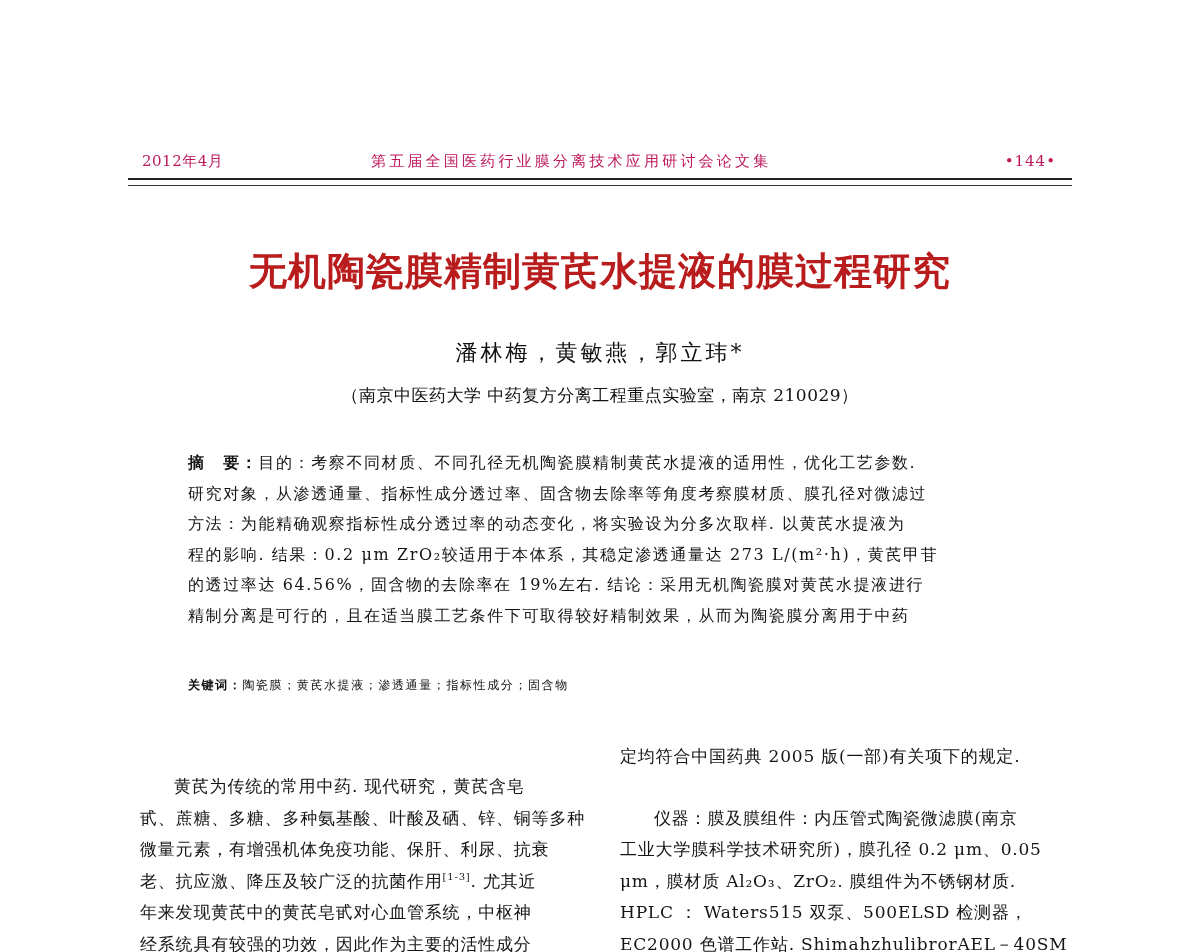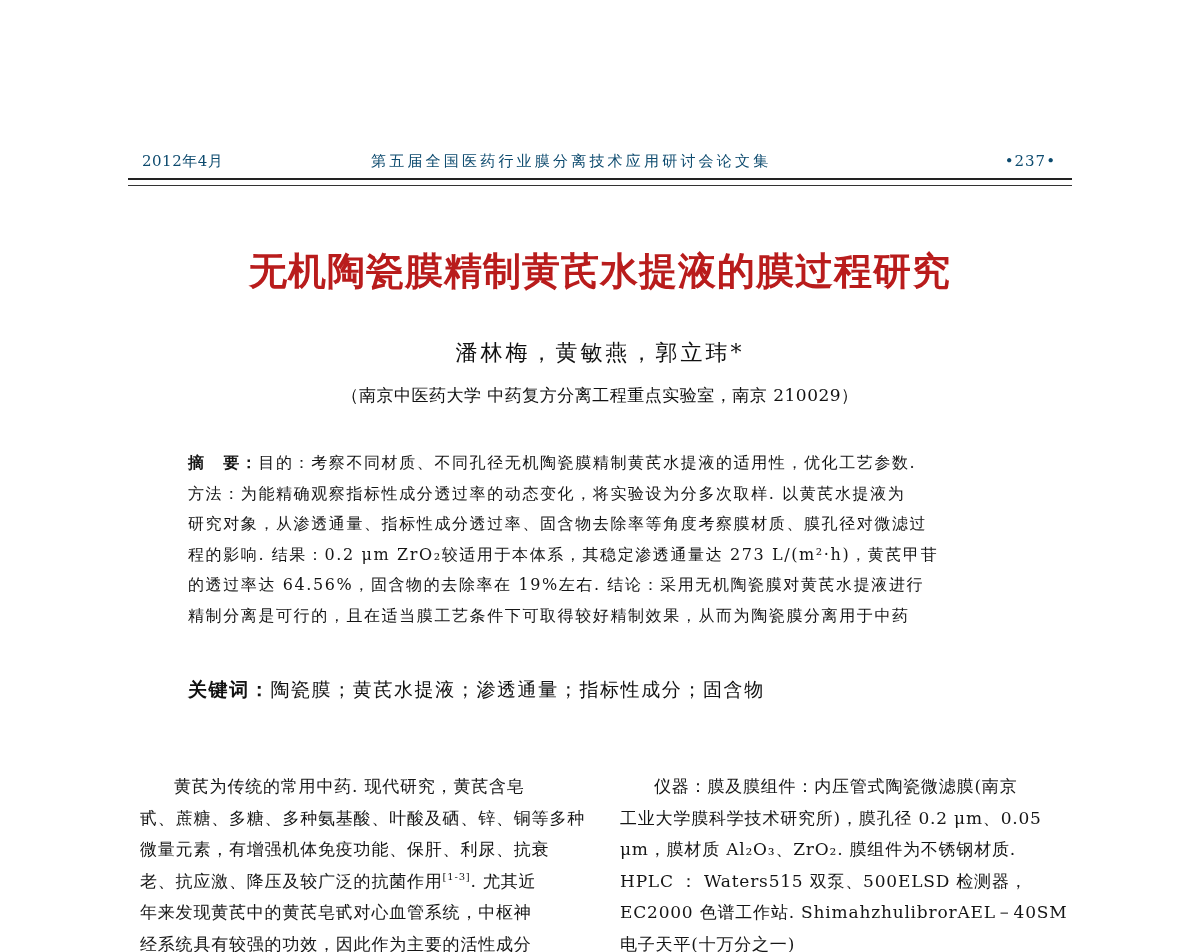--- a/index.html
+++ b/index.html
@@ -4,21 +4,21 @@
 <style>
   html, body { margin: 0; padding: 0; }
   body {
     width: 1200px; height: 952px; overflow: hidden;
     background: #ffffff; color: #111;
     font-family: "DejaVu Serif", "Liberation Serif", serif;
     position: relative;
   }
   .running-head {
     position: absolute; left: 140px; top: 150px; width: 920px; height: 24px;
-    font-size: 15px; color: #0c4a6e;
+    font-size: 15px; color: #be185d;
   }
   .running-head .date { position: absolute; left: 2px; top: 2px; letter-spacing: 0.5px; }
   .running-head .journal { position: absolute; left: 218px; top: 2px; letter-spacing: 3.2px; margin-left: 13px; }
   .running-head .page { position: absolute; right: 4px; top: 2px; letter-spacing: 1px; }
   .head-rule {
     position: absolute; left: 128px; top: 178px; width: 944px; height: 5px;
     border-top: 2px solid #222; border-bottom: 1px solid #333;
   }
   .title {
     position: absolute; left: 0; width: 1200px; top: 246px; text-align: center;
@@ -34,70 +34,71 @@
     font-size: 17px; letter-spacing: 0.5px;
   }
   .abstract {
     position: absolute; left: 188px; top: 448px; width: 860px;
     font-size: 16px; line-height: 30.5px; letter-spacing: 1.6px; color: #151515;
   }
   .abstract .label { font-family: "DejaVu Sans", "Liberation Sans", sans-serif; font-weight: bold; }
   .abstract .abs-line { white-space: nowrap; }
   .keywords {
     position: absolute; left: 188px; top: 677px; width: 860px;
-    font-size: 19px; letter-spacing: 1.6px; white-space: nowrap;
+    font-size: 12px; letter-spacing: 1.6px; white-space: nowrap;
   }
   .keywords .label { font-family: "DejaVu Sans", "Liberation Sans", sans-serif; font-weight: bold; }
   .col {
     position: absolute; top: 741px; width: 460px;
     font-size: 17px; line-height: 31.5px; color: #151515;
   }
   .col.left { left: 140px; }
   .col.right { left: 620px; }
   .col .line { white-space: nowrap; letter-spacing: 0.8px; }
   .col .indent { padding-left: 34px; margin-top: 30px; }
   sup { font-size: 10px; vertical-align: super; line-height: 0; }
 </style>
 </head>
 <body>
 
 <div class="running-head">
   <span class="date">2012年4月</span>
   <span class="journal">第五届全国医药行业膜分离技术应用研讨会论文集</span>
-  <span class="page">•237•</span>
+  <span class="page">•144•</span>
 </div>
 <div class="head-rule"></div>
 
 <div class="title">无机陶瓷膜精制黄芪水提液的膜过程研究</div>
 <div class="authors">潘林梅，黄敏燕，郭立玮*</div>
 <div class="affiliation">（南京中医药大学 中药复方分离工程重点实验室，南京 210029）</div>
 
 <div class="abstract">
   <div class="abs-line"><span class="label">摘　要：</span><span>目的：考察不同材质、不同孔径无机陶瓷膜精制黄芪水提液的适用性，优化工艺参数.</span></div>
+  <div class="abs-line">研究对象，从渗透通量、指标性成分透过率、固含物去除率等角度考察膜材质、膜孔径对微滤过</div>
   <div class="abs-line">方法：为能精确观察指标性成分透过率的动态变化，将实验设为分多次取样. 以黄芪水提液为</div>
-  <div class="abs-line">研究对象，从渗透通量、指标性成分透过率、固含物去除率等角度考察膜材质、膜孔径对微滤过</div>
   <div class="abs-line">程的影响. 结果：0.2 μm ZrO₂较适用于本体系，其稳定渗透通量达 273 L/(m²·h)，黄芪甲苷</div>
   <div class="abs-line">的透过率达 64.56%，固含物的去除率在 19%左右. 结论：采用无机陶瓷膜对黄芪水提液进行</div>
   <div class="abs-line">精制分离是可行的，且在适当膜工艺条件下可取得较好精制效果，从而为陶瓷膜分离用于中药</div>
 </div>
 
 <div class="keywords">
   <span class="label">关键词：</span><span>陶瓷膜；黄芪水提液；渗透通量；指标性成分；固含物</span>
 </div>
 
 <div class="col left">
   <div class="line indent">黄芪为传统的常用中药. 现代研究，黄芪含皂</div>
   <div class="line">甙、蔗糖、多糖、多种氨基酸、叶酸及硒、锌、铜等多种</div>
   <div class="line">微量元素，有增强机体免疫功能、保肝、利尿、抗衰</div>
   <div class="line"><span>老、抗应激、降压及较广泛的抗菌作用</span><sup>[1-3]</sup><span>. 尤其近</span></div>
   <div class="line">年来发现黄芪中的黄芪皂甙对心血管系统，中枢神</div>
   <div class="line">经系统具有较强的功效，因此作为主要的活性成分</div>
   <div class="line">之一的黄芪甲甙受到广泛关注.</div>
 </div>
 
 <div class="col right">
+  <div class="line">定均符合中国药典 2005 版(一部)有关项下的规定.</div>
   <div class="line indent">仪器：膜及膜组件：内压管式陶瓷微滤膜(南京</div>
   <div class="line">工业大学膜科学技术研究所)，膜孔径 0.2 μm、0.05</div>
   <div class="line">μm，膜材质 Al₂O₃、ZrO₂. 膜组件为不锈钢材质.</div>
   <div class="line">HPLC ： Waters515 双泵、500ELSD 检测器，</div>
   <div class="line">EC2000 色谱工作站. ShimahzhulibrorAEL－40SM</div>
   <div class="line">电子天平(十万分之一)</div>
 </div>
 
 </body></html>

